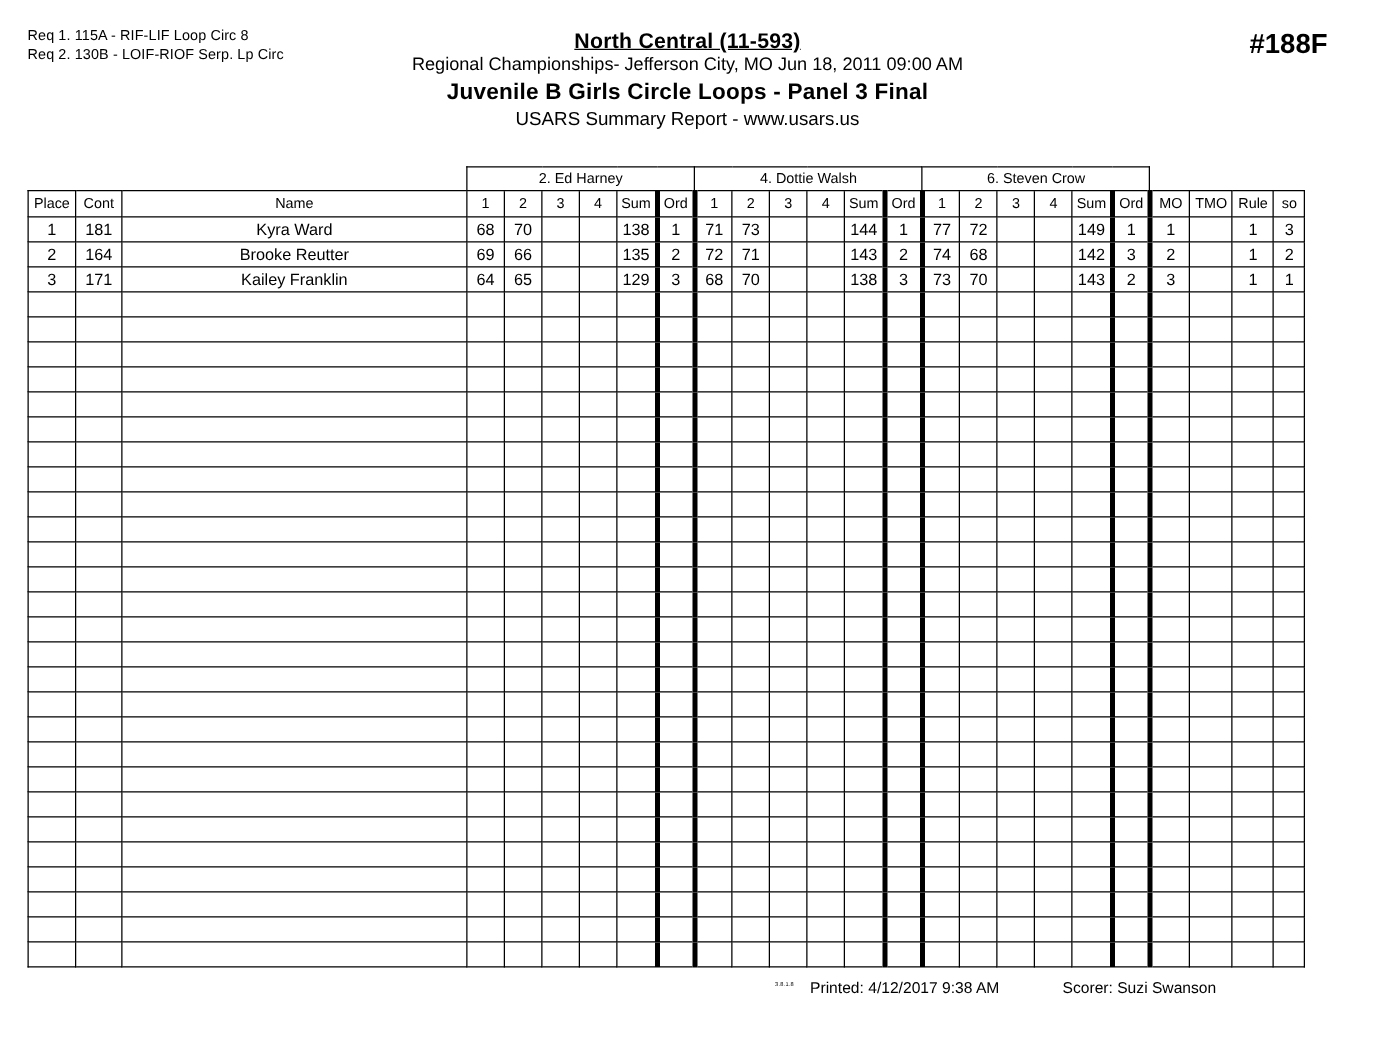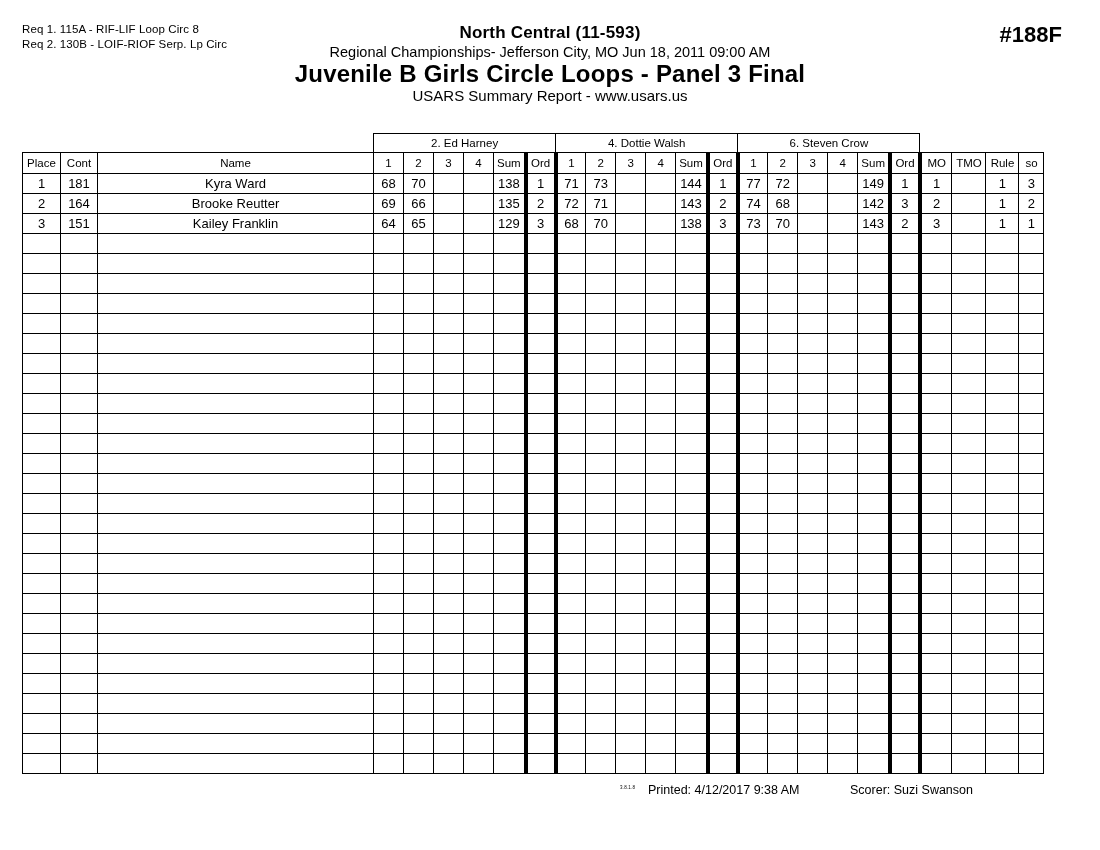--- a/index.html
+++ b/index.html
@@ -11,23 +11,23 @@
     overflow:hidden;
     position:relative;
   }
   .page{position:relative;width:1100px;height:722px;}
 
   
   .req-block{position:absolute;left:22px;top:22px;font-size:11.5px;line-height:15px;white-space:nowrap;}
   .req-line{letter-spacing:.1px;}
 
   .titles{position:absolute;left:0;top:22px;width:1100px;text-align:center;}
-  .t-event{font-size:17px;font-weight:bold;line-height:21px;letter-spacing:.2px;}
+  .t-event{font-size:17px;font-weight:bold;line-height:21px;letter-spacing:.2px;text-decoration:underline;}
   .t-sub{font-size:14.5px;line-height:19px;}
-  .t-class{font-size:24px;font-weight:bold;line-height:23px;letter-spacing:.2px;}
+  .t-class{font-size:18px;font-weight:bold;line-height:23px;letter-spacing:.2px;}
   .t-usars{font-size:15px;line-height:22px;}
 
   .heat-no{position:absolute;right:38px;top:22px;font-size:22px;font-weight:bold;}
 
   
   .grid{position:absolute;left:22px;top:133px;border-collapse:collapse;table-layout:fixed;}
   .grid td,.grid th{
     border:1px solid #000;
     font-size:11.5px;
     font-weight:normal;
@@ -204,21 +204,21 @@
           <td class="c-score"></td>
           <td class="c-sum">142</td>
           <td class="c-ord b-left-thick b-right-thick">3</td>
           <td class="c-mo">2</td>
           <td class="c-mo"></td>
           <td class="c-rule">1</td>
           <td class="c-so">2</td>
         </tr>
         <tr class="data-row">
           <td class="c-place">3</td>
-          <td class="c-cont">151</td>
+          <td class="c-cont">171</td>
           <td class="c-name">Kailey Franklin</td>
           <td class="c-score">64</td>
           <td class="c-score">65</td>
           <td class="c-score"></td>
           <td class="c-score"></td>
           <td class="c-sum">129</td>
           <td class="c-ord b-left-thick b-right-thick">3</td>
           <td class="c-score">68</td>
           <td class="c-score">70</td>
           <td class="c-score"></td>

